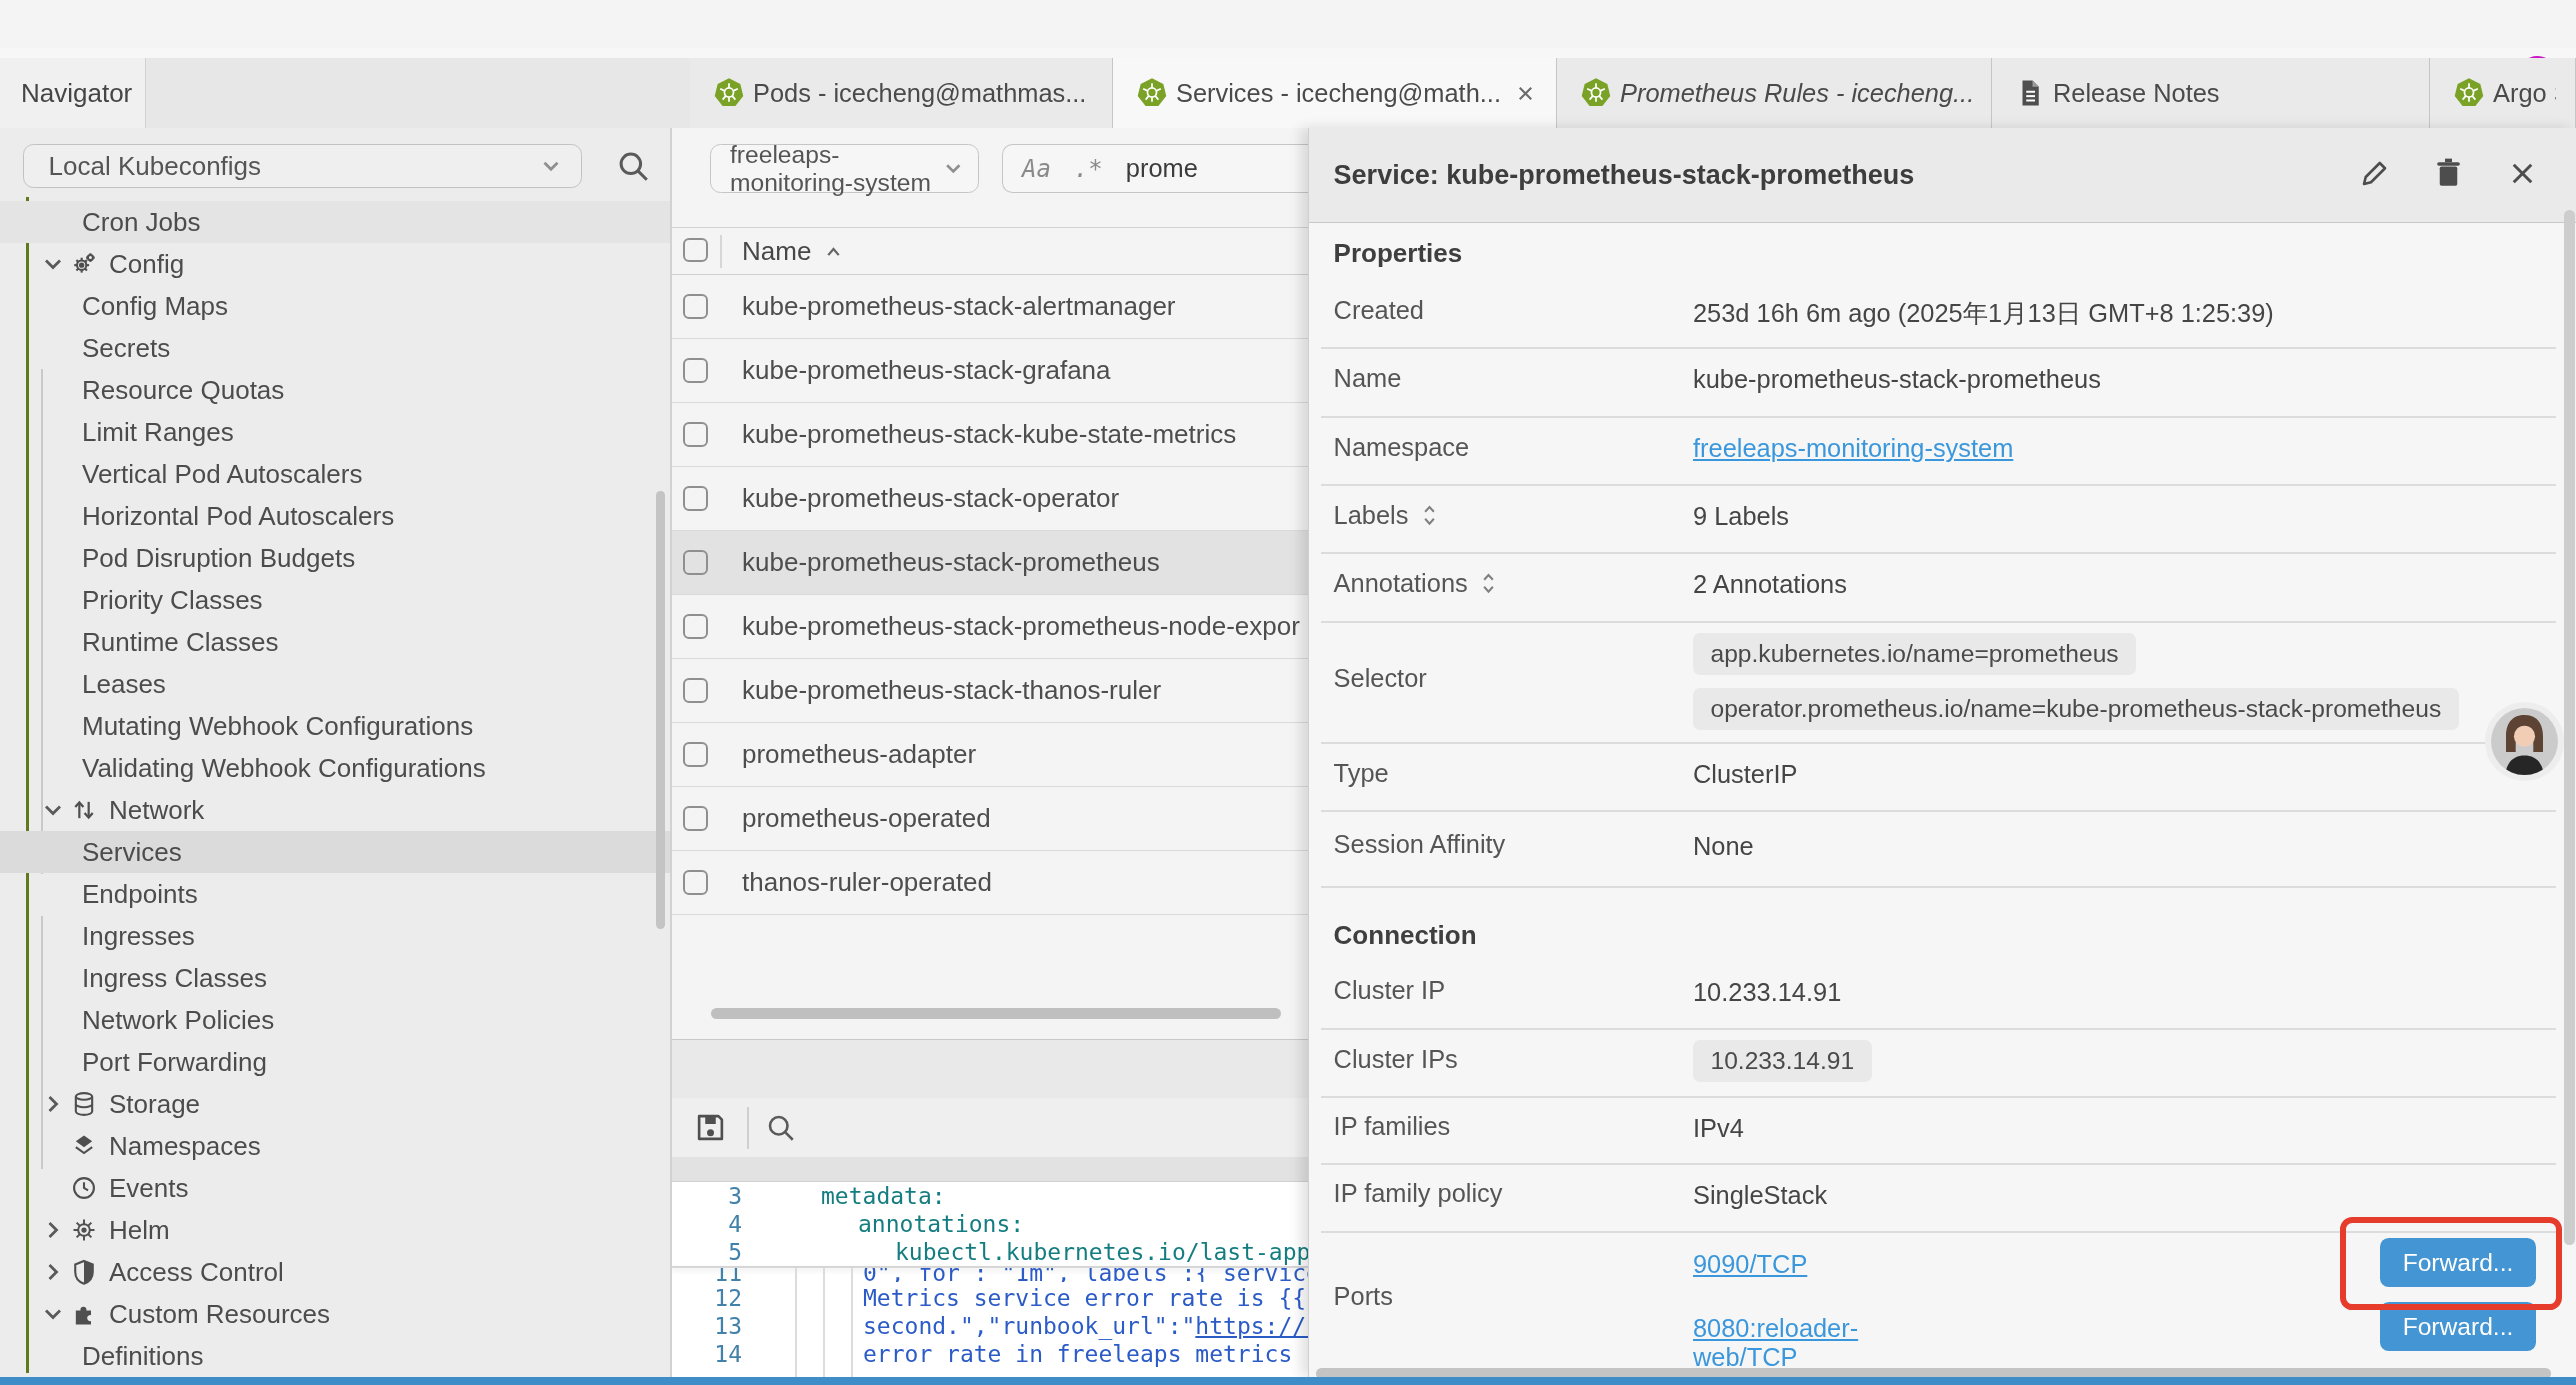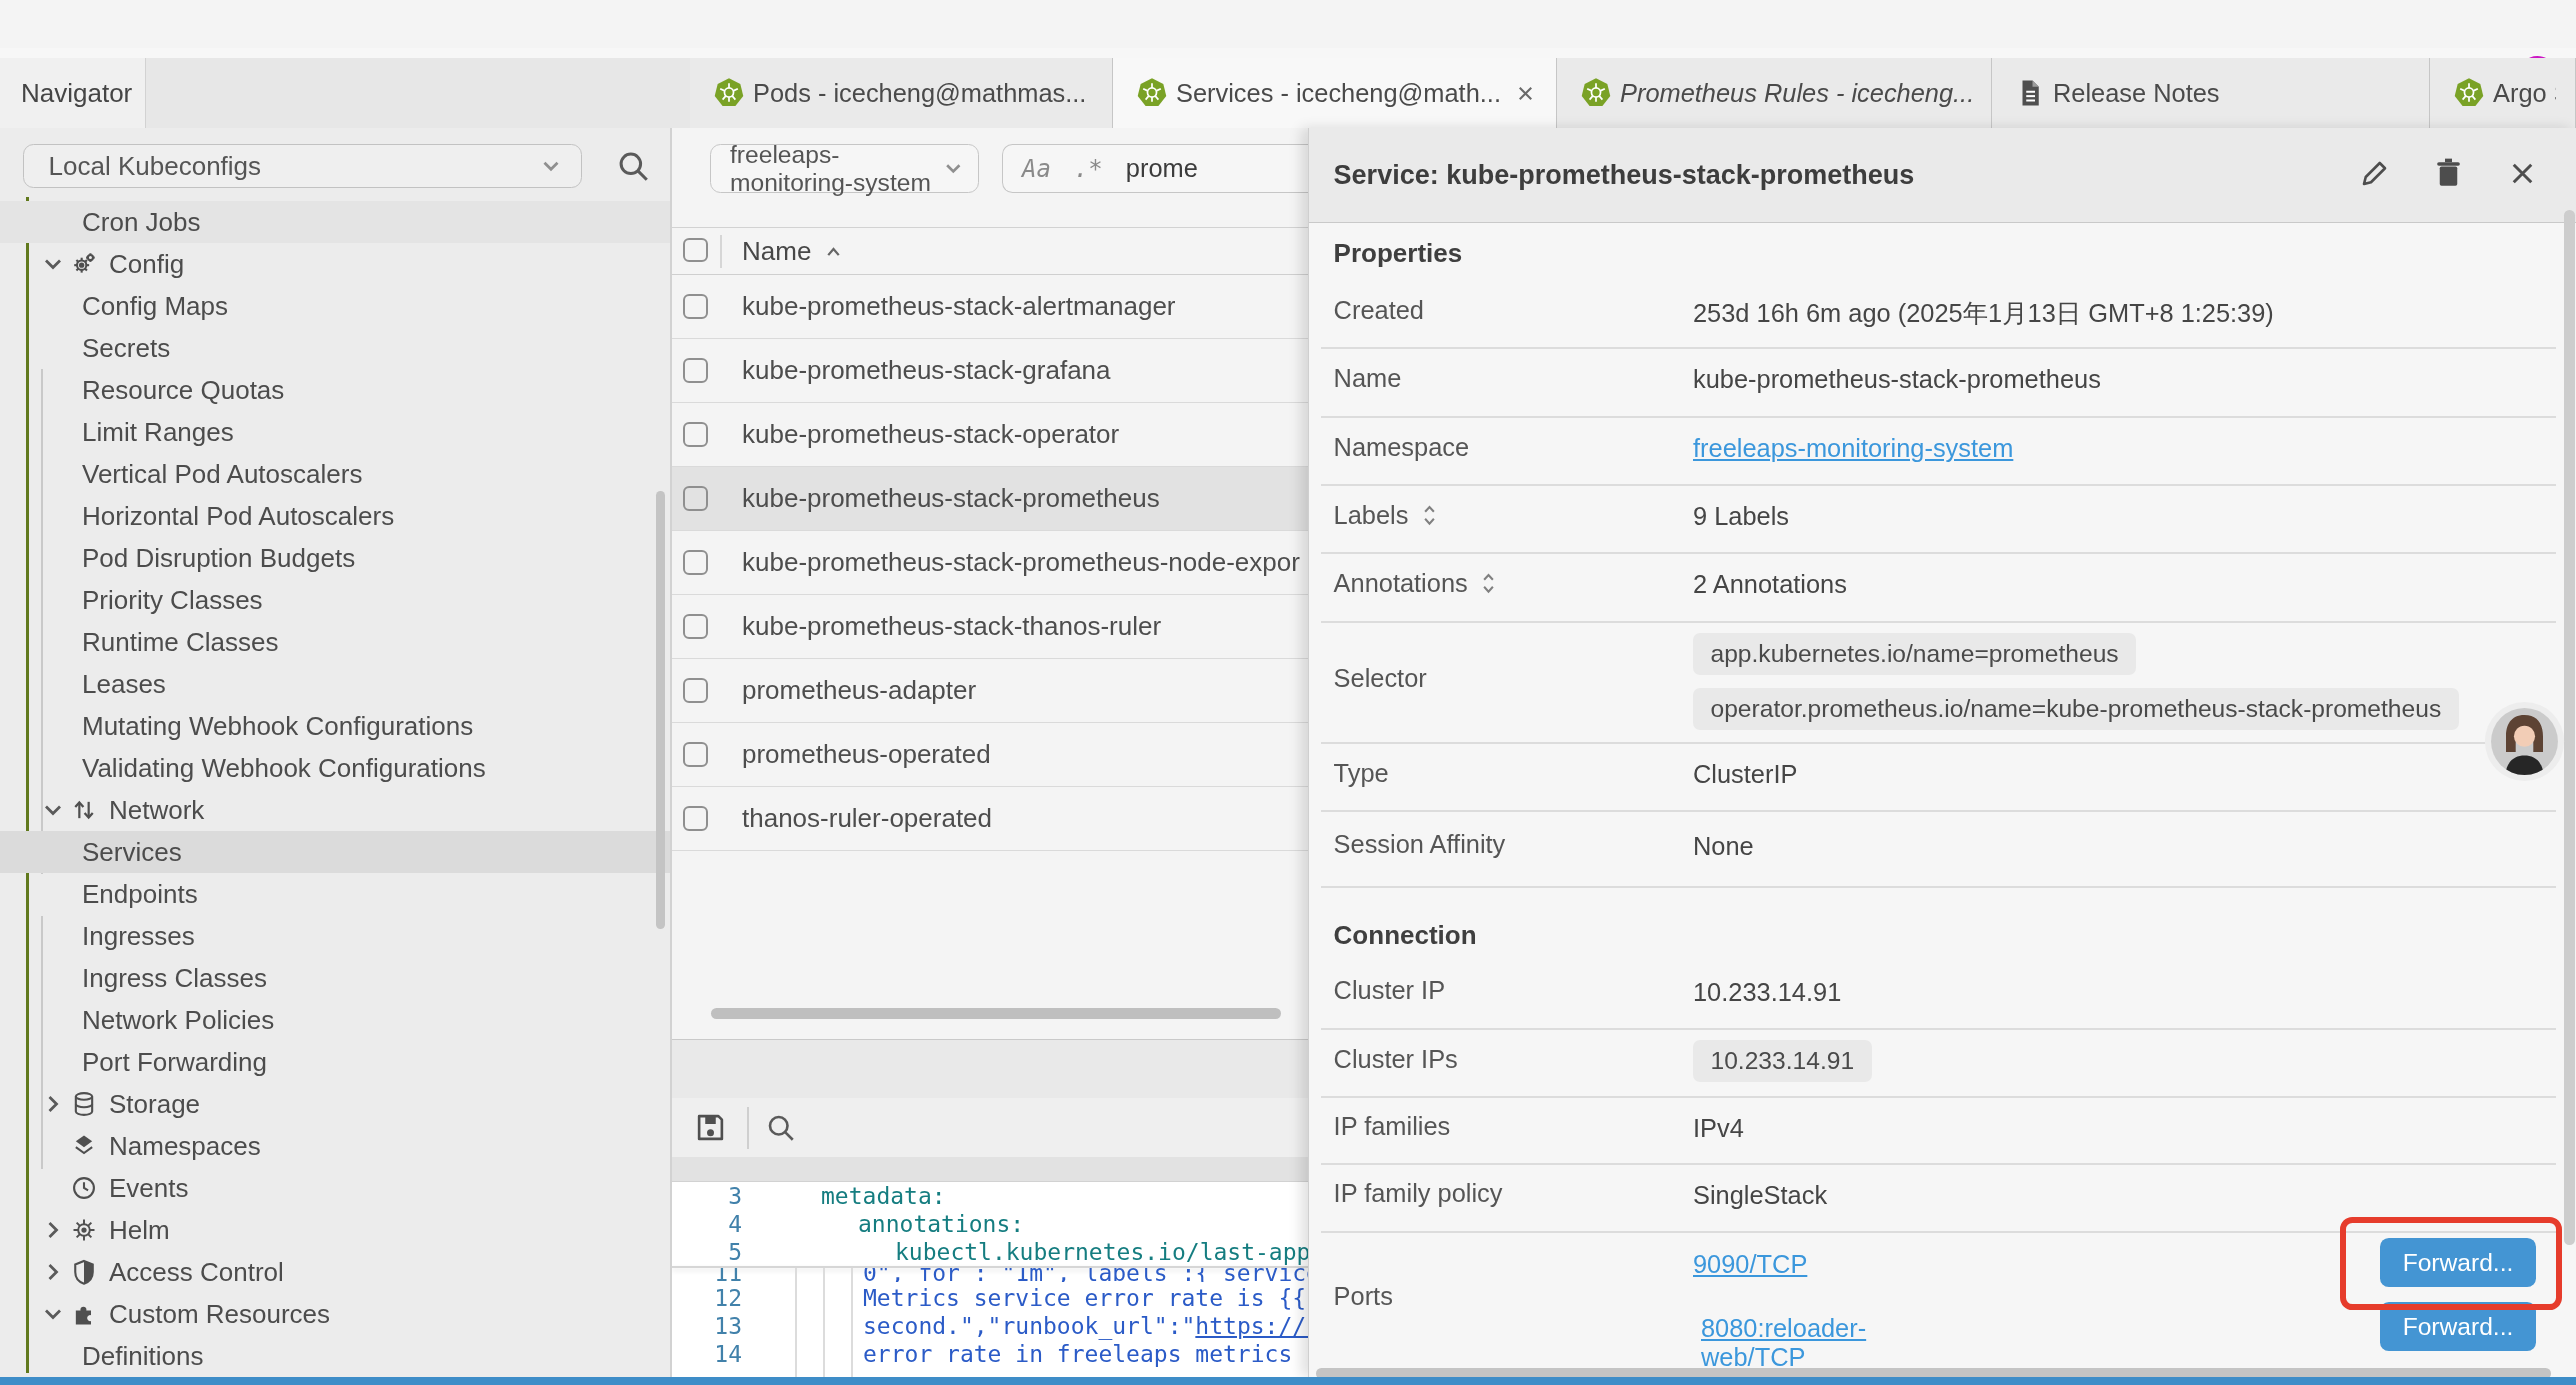--- a/index.html
+++ b/index.html
@@ -499,20 +499,24 @@
         <div class="trow">
           <span class="cbx"></span>
           <span class="rname">kube-prometheus-stack-alertmanager</span>
         </div>
         <div class="trow">
           <span class="cbx"></span>
           <span class="rname">kube-prometheus-stack-grafana</span>
         </div>
         <div class="trow">
           <span class="cbx"></span>
+          <span class="rname">kube-prometheus-stack-kube-state-metrics</span>
+        </div>
+        <div class="trow">
+          <span class="cbx"></span>
           <span class="rname">kube-prometheus-stack-operator</span>
         </div>
         <div class="trow selected">
           <span class="cbx"></span>
           <span class="rname">kube-prometheus-stack-prometheus</span>
         </div>
         <div class="trow">
           <span class="cbx"></span>
           <span class="rname">kube-prometheus-stack-prometheus-node-expor</span>
         </div>
@@ -709,21 +713,21 @@
         </div>
         <div class="ddiv" style="top: 1103px;"></div>
         <div class="fwd-btn" style="top: 1110px;">Forward...</div>
         <div class="fwd-btn" style="top: 1174px;">Forward...</div>
         <div class="drow" style="top: 1103px; height: 137px;">
           <span class="dlabel" style="top: 51px;">
             <span>Ports</span>
           </span>
           <span class="dvalue" style="top: 0px;">
             <div style="position: absolute; left: 0px; top: 19px;"><span class="dlink">9090/TCP</span></div>
-            <div style="position: absolute; left: 8px; top: 83px;"><span class="dlink">8080:reloader-web/TCP</span></div>
+            <div style="position: absolute; left: 0px; top: 83px;"><span class="dlink">8080:reloader-web/TCP</span></div>
           </span>
         </div>
       </div>
     <div class="red-box"></div>
     <span class="avatar">
       <svg viewBox="0 0 92 92">
         <circle cx="46" cy="46" r="45" fill="#ededed"></circle>
         <circle cx="46" cy="46" r="38" fill="#cbcbcb"></circle>
         <clipPath id="avclip">
             <circle cx="46" cy="46" r="38"></circle>

